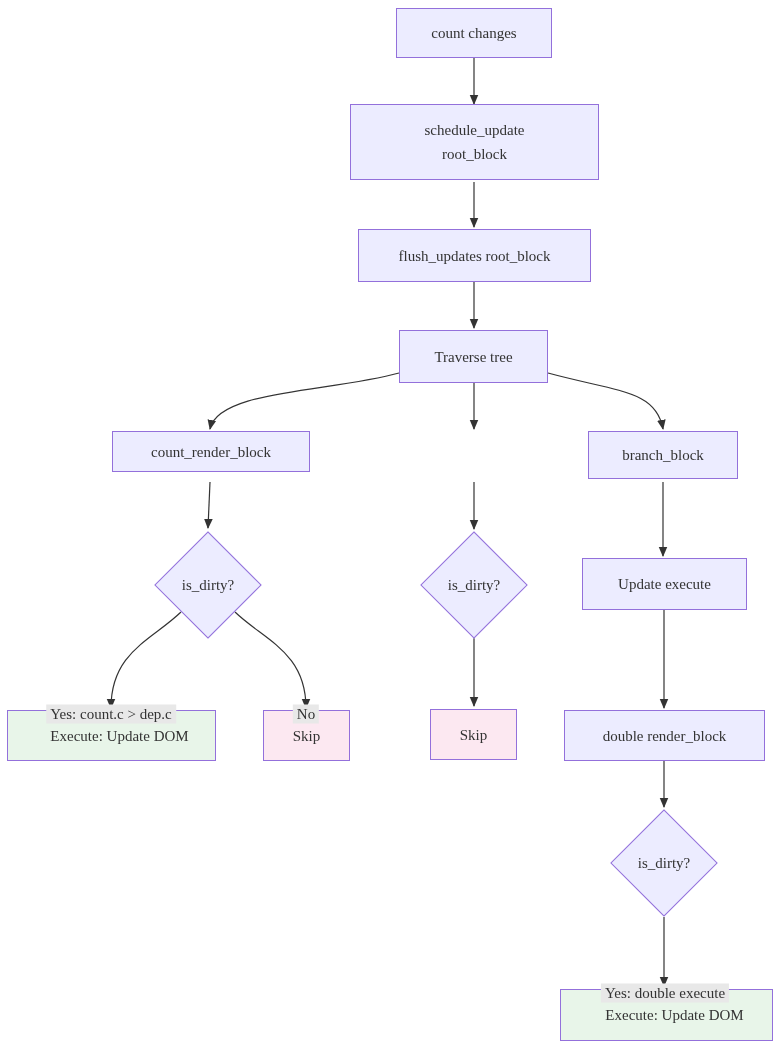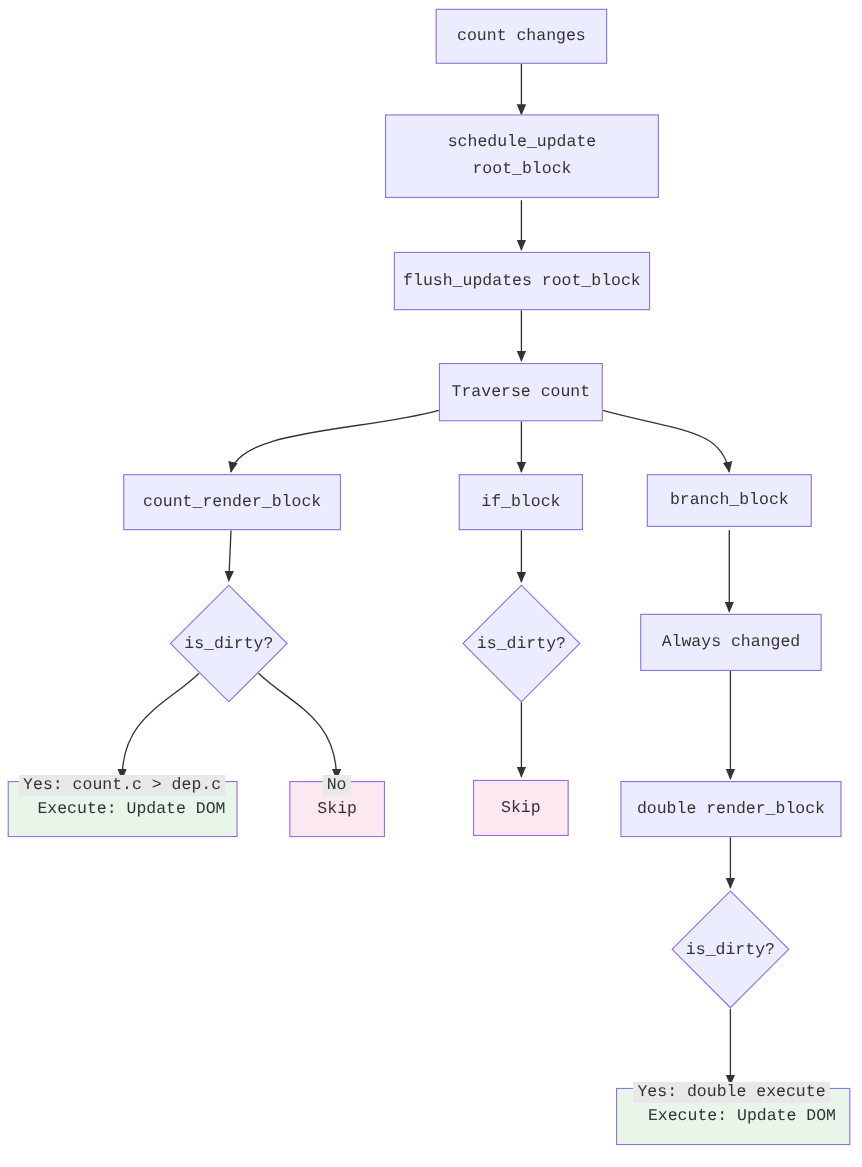--- a/index.html
+++ b/index.html
@@ -4,21 +4,21 @@
 <style>
   html, body {
     margin: 0;
     padding: 0;
     background: #ffffff;
   }
   .canvas {
     position: relative;
     width: 784px;
     height: 1061px;
-    font-family: Liberation Mono, monospace;
+    font-family: Liberation Serif, serif;
     font-size: 15px;
     color: var(--text_color, #333333);
     background: var(--background, #ffffff);
     overflow: hidden;
   }
   svg.edges {
     position: absolute;
     left: 0; top: 0;
     width: 784px; height: 1061px;
     pointer-events: none;
@@ -104,39 +104,38 @@
     <path class="edge" d="M664,917 L664,986" marker-end="url(#arrow)"></path>
   </svg>
 
   <div class="node" style="left:396px;top:8px;width:156px;height:50px">count changes</div>
 
   <div class="node" style="left:350px;top:104px;width:249px;height:76px">schedule_update
 root_block</div>
 
   <div class="node" style="left:358px;top:229px;width:233px;height:53px">flush_updates root_block</div>
 
-  <div class="node" style="left:399px;top:330px;width:149px;height:53px">Traverse count</div>
+  <div class="node" style="left:399px;top:330px;width:149px;height:53px">Traverse tree</div>
 
-  <div class="node" style="left:112px;top:431px;width:198px;height:51px">count_render_block</div>
+  <div class="node" style="left:112px;top:431px;width:198px;height:41px">count_render_block</div>
 
-  <div class="node" style="left:417px;top:431px;width:113px;height:51px">if_block</div>
 
   <div class="node" style="left:588px;top:431px;width:150px;height:48px">branch_block</div>
 
   <div class="diamond-wrap" style="left:154px;top:531px">
     <div class="diamond-shape"></div>
     <div class="diamond-label">is_dirty?</div>
   </div>
 
   <div class="diamond-wrap" style="left:420px;top:531px">
     <div class="diamond-shape"></div>
     <div class="diamond-label">is_dirty?</div>
   </div>
 
-  <div class="node" style="left:582px;top:558px;width:165px;height:52px">Always changed</div>
+  <div class="node" style="left:582px;top:558px;width:165px;height:52px">Update execute</div>
 
   <div class="node" style="left:564px;top:710px;width:201px;height:51px">double render_block</div>
 
   <div class="diamond-wrap" style="left:610px;top:809px">
     <div class="diamond-shape"></div>
     <div class="diamond-label">is_dirty?</div>
   </div>
 
   <div class="node success" style="left:7px;top:710px;width:209px;height:51px">Execute: Update DOM</div>
 

